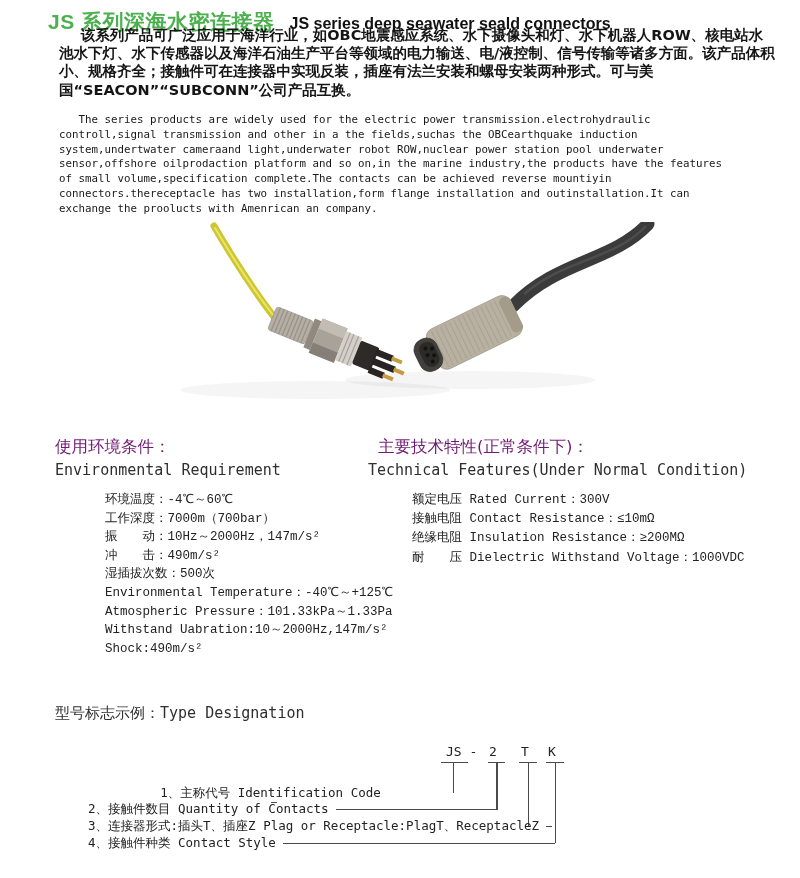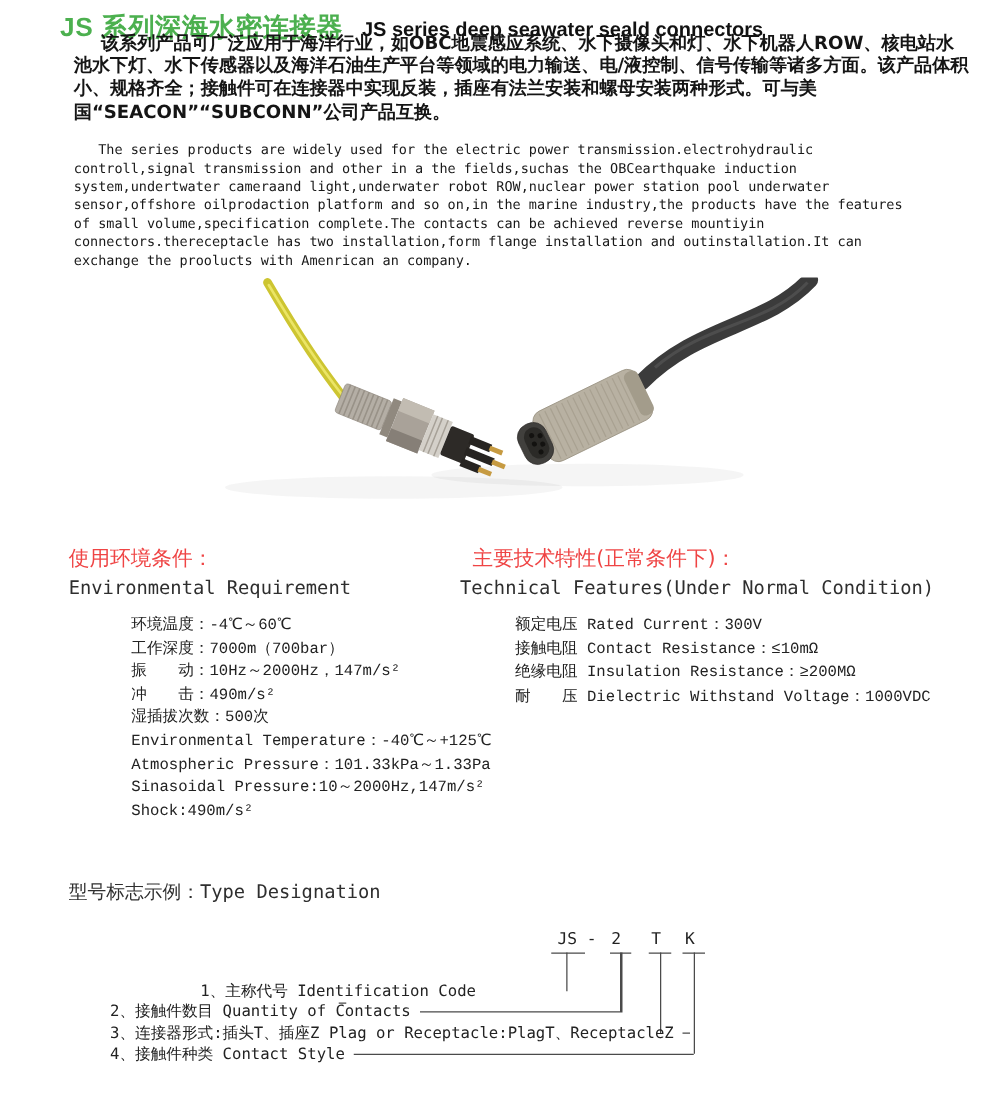--- a/index.html
+++ b/index.html
@@ -17,21 +17,21 @@
               font-size:14.5px; line-height:18.2px; font-weight:600; text-indent:1.5em; color:#151515; }
   .intro-en { position:absolute; top:113px; left:59px; width:700px; margin:0;
               font-family:"DejaVu Sans Mono", monospace; font-size:10.8px; line-height:14.8px;
               white-space:pre-wrap; color:#181818; }
 
   
   .photo { position:absolute; top:222px; left:0; width:800px; height:200px; }
 
   
   .sec-head { position:absolute; white-space:nowrap; }
-  .sec-head .cn { display:block; font-size:16.5px; color:#ef4444; }
+  .sec-head .cn { display:block; font-size:16.5px; color:#701a75; }
   .sec-head .en { display:block; margin-top:3px; font-family:"DejaVu Sans Mono", monospace; font-size:15px; color:#2e2e2e; }
   #env-head  { top:436px; left:55px; }
   #tech-head { top:436px; left:368px; }
   #tech-head .cn { padding-left:10px; }
 
   
   .spec-list { position:absolute; font-family:Liberation Mono, monospace; font-size:12.5px; color:#222; white-space:nowrap; }
   #env-list  { top:491px; left:105px; }
   #env-list  .li { height:18.6px; line-height:18.6px; }
   #tech-list { top:491px; left:412px; }
@@ -122,21 +122,21 @@
     <span class="en">Environmental Requirement</span>
   </div>
   <div id="env-list" class="spec-list">
     <div class="li">环境温度：-4℃～60℃</div>
     <div class="li">工作深度：7000m（700bar）</div>
     <div class="li">振　　动：10Hz～2000Hz，147m/s²</div>
     <div class="li">冲　　击：490m/s²</div>
     <div class="li">湿插拔次数：500次</div>
     <div class="li">Environmental Temperature：-40℃～+125℃</div>
     <div class="li">Atmospheric Pressure：101.33kPa～1.33Pa</div>
-    <div class="li">Sinasoidal Pressure:10～2000Hz,147m/s²</div>
+    <div class="li">Withstand Uabration:10～2000Hz,147m/s²</div>
     <div class="li">Shock:490m/s²</div>
   </div>
 
   <div id="tech-head" class="sec-head">
     <span class="cn">主要技术特性(正常条件下)：</span>
     <span class="en">Technical Features(Under Normal Condition)</span>
   </div>
   <div id="tech-list" class="spec-list">
     <div class="li">额定电压 Rated Current：300V</div>
     <div class="li">接触电阻 Contact Resistance：≤10mΩ</div>

